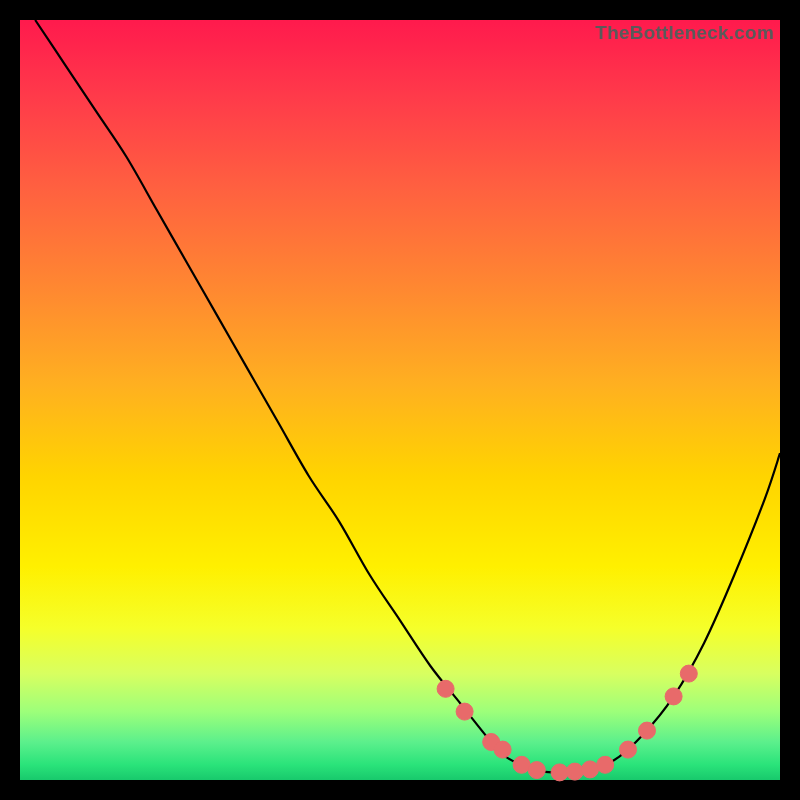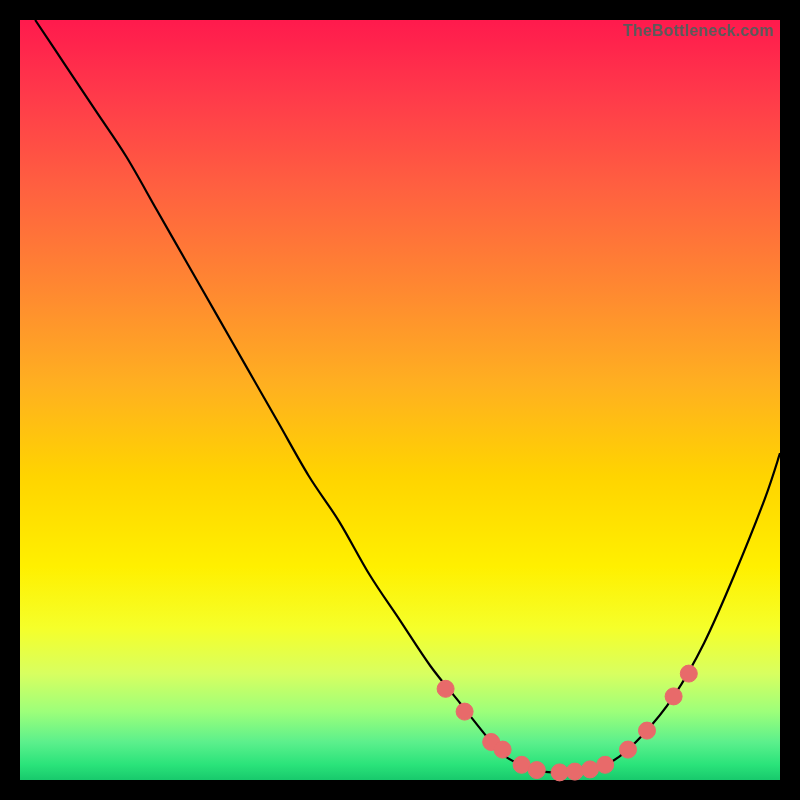--- a/index.html
+++ b/index.html
@@ -37,21 +37,21 @@
       #d8ff60 86%,
       #9dff7a 91%,
       #5cf08c 95%,
       #2ae37a 98%,
       #18c96c 100%);
   }
   .watermark {
     position: absolute;
     top: 2px;
     right: 6px;
-    font-size: 16px;
+    font-size: 19px;
     font-weight: 600;
     color: #5a5a5a;
     letter-spacing: 0.2px;
     user-select: none;
   }
   svg.plot {
     position: absolute;
     left: 0;
     top: 0;
     width: 760px;

